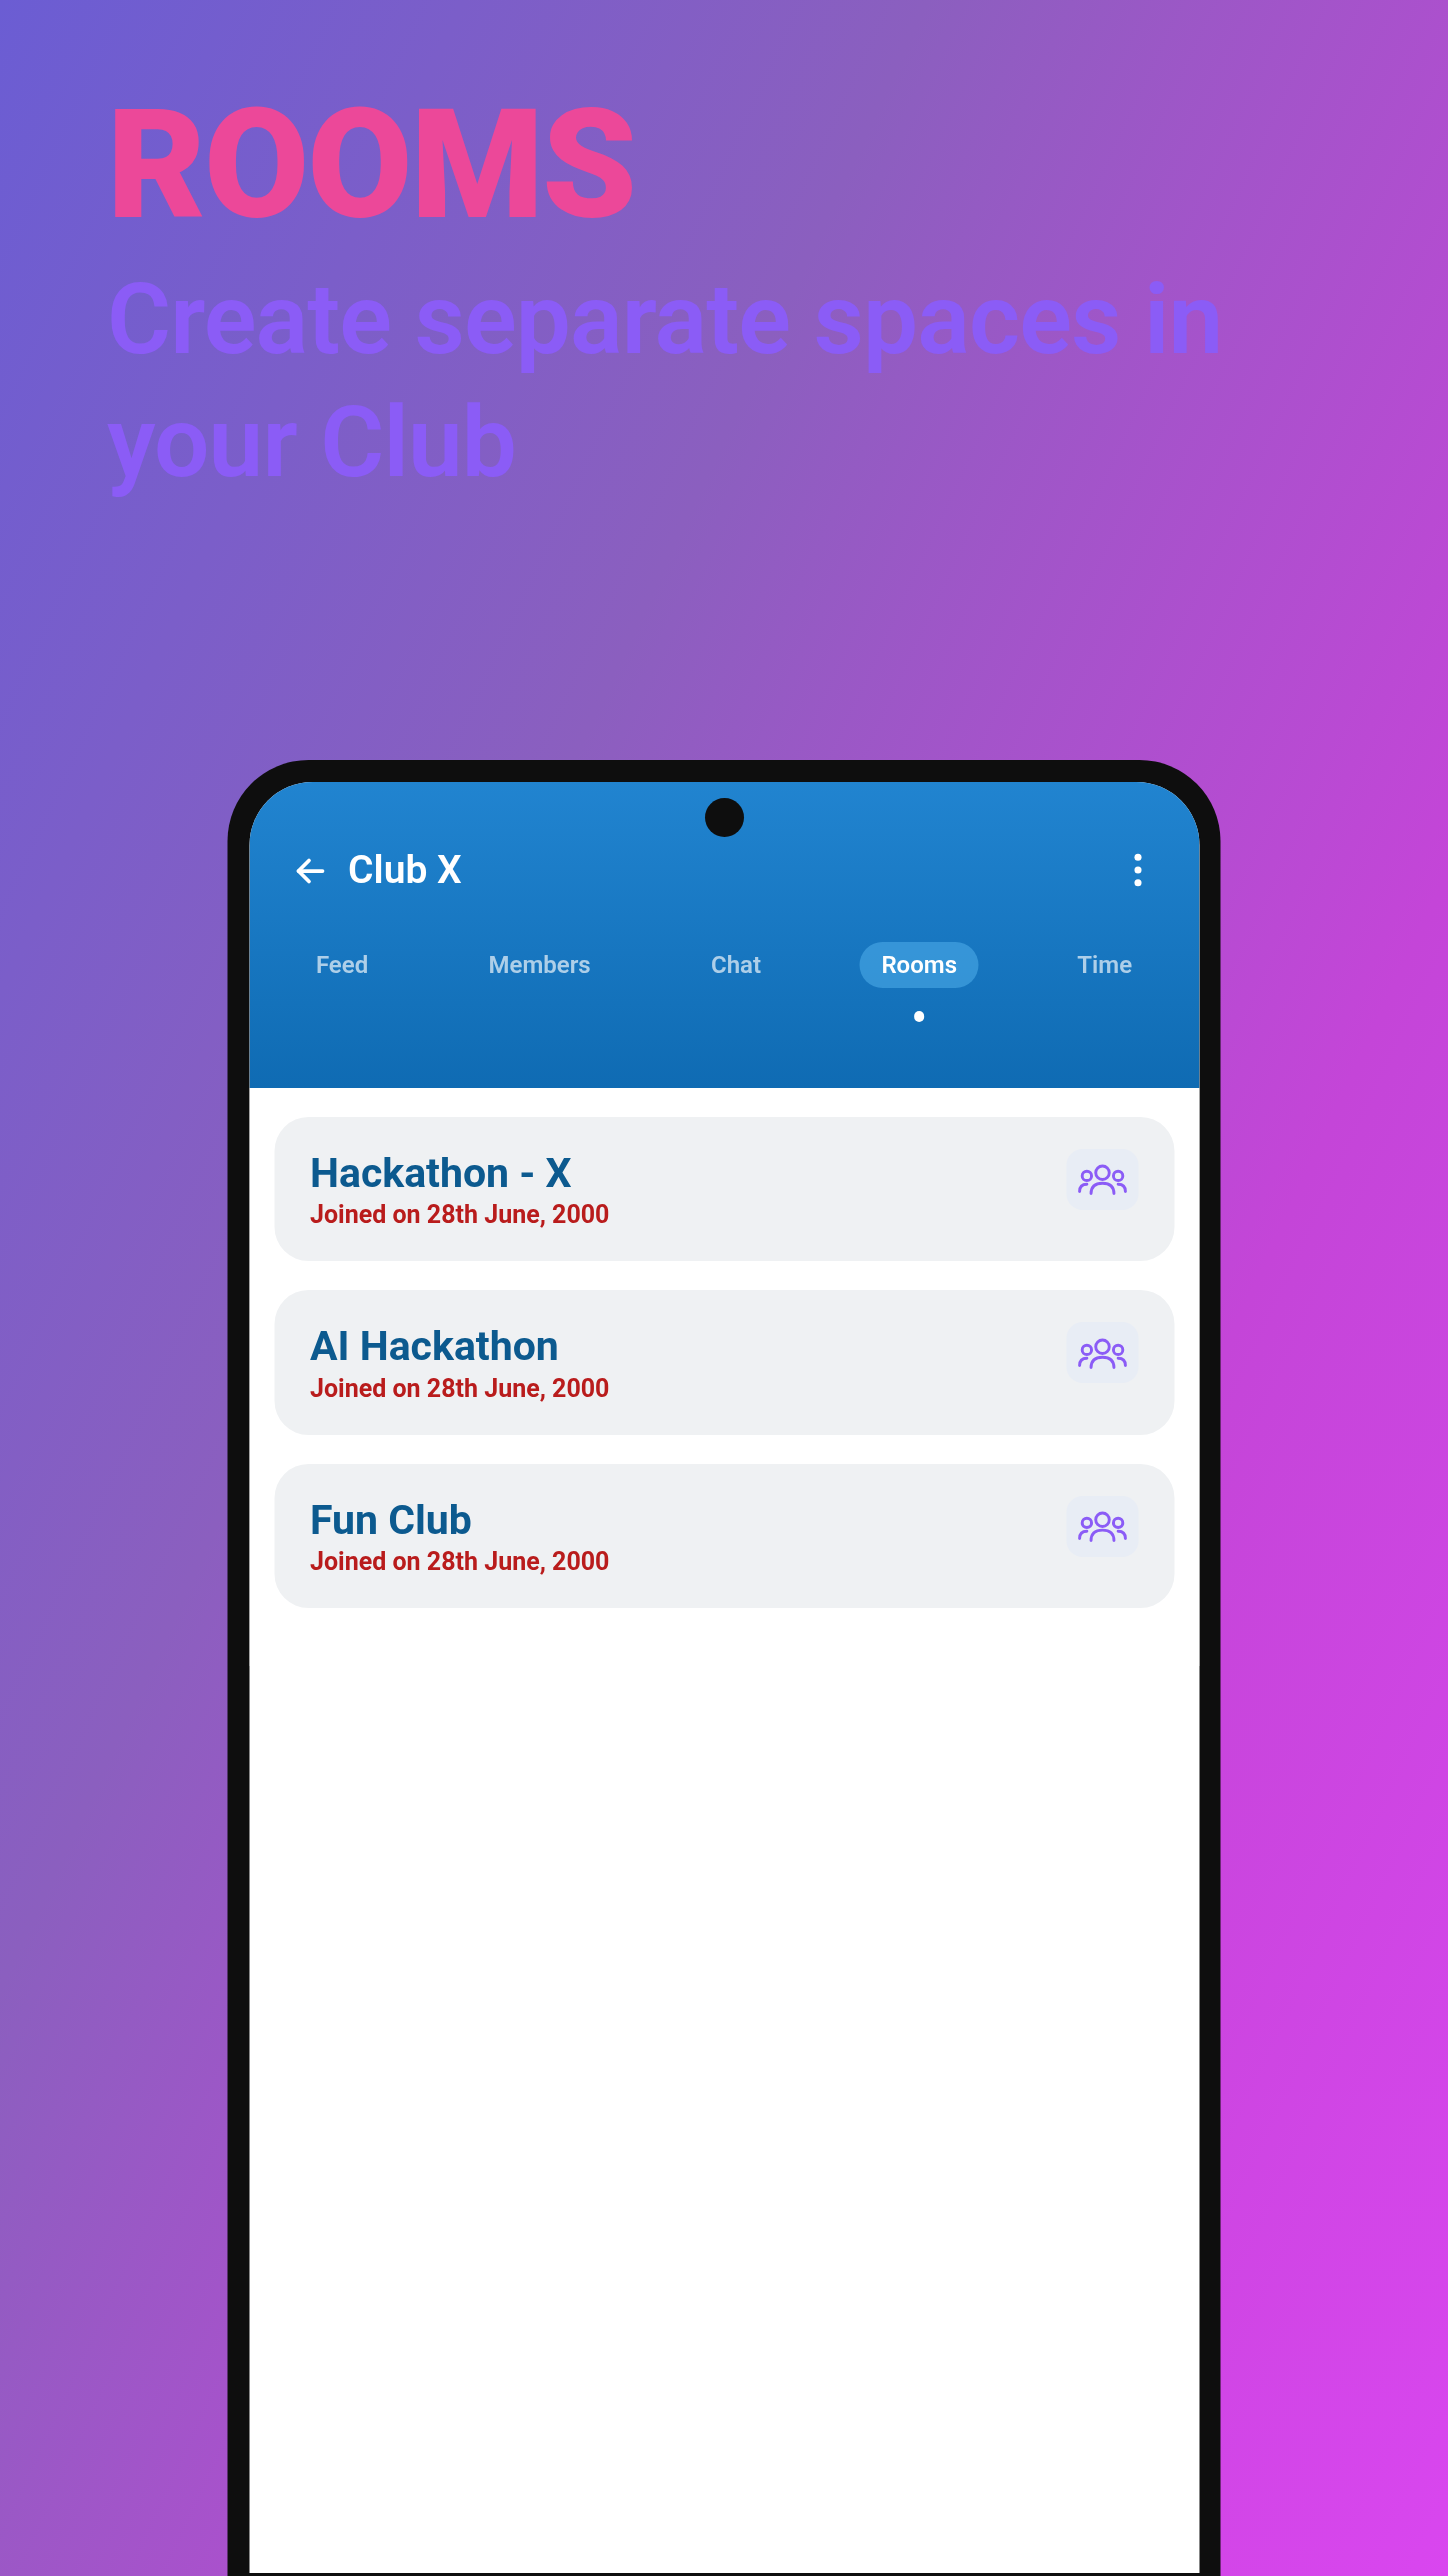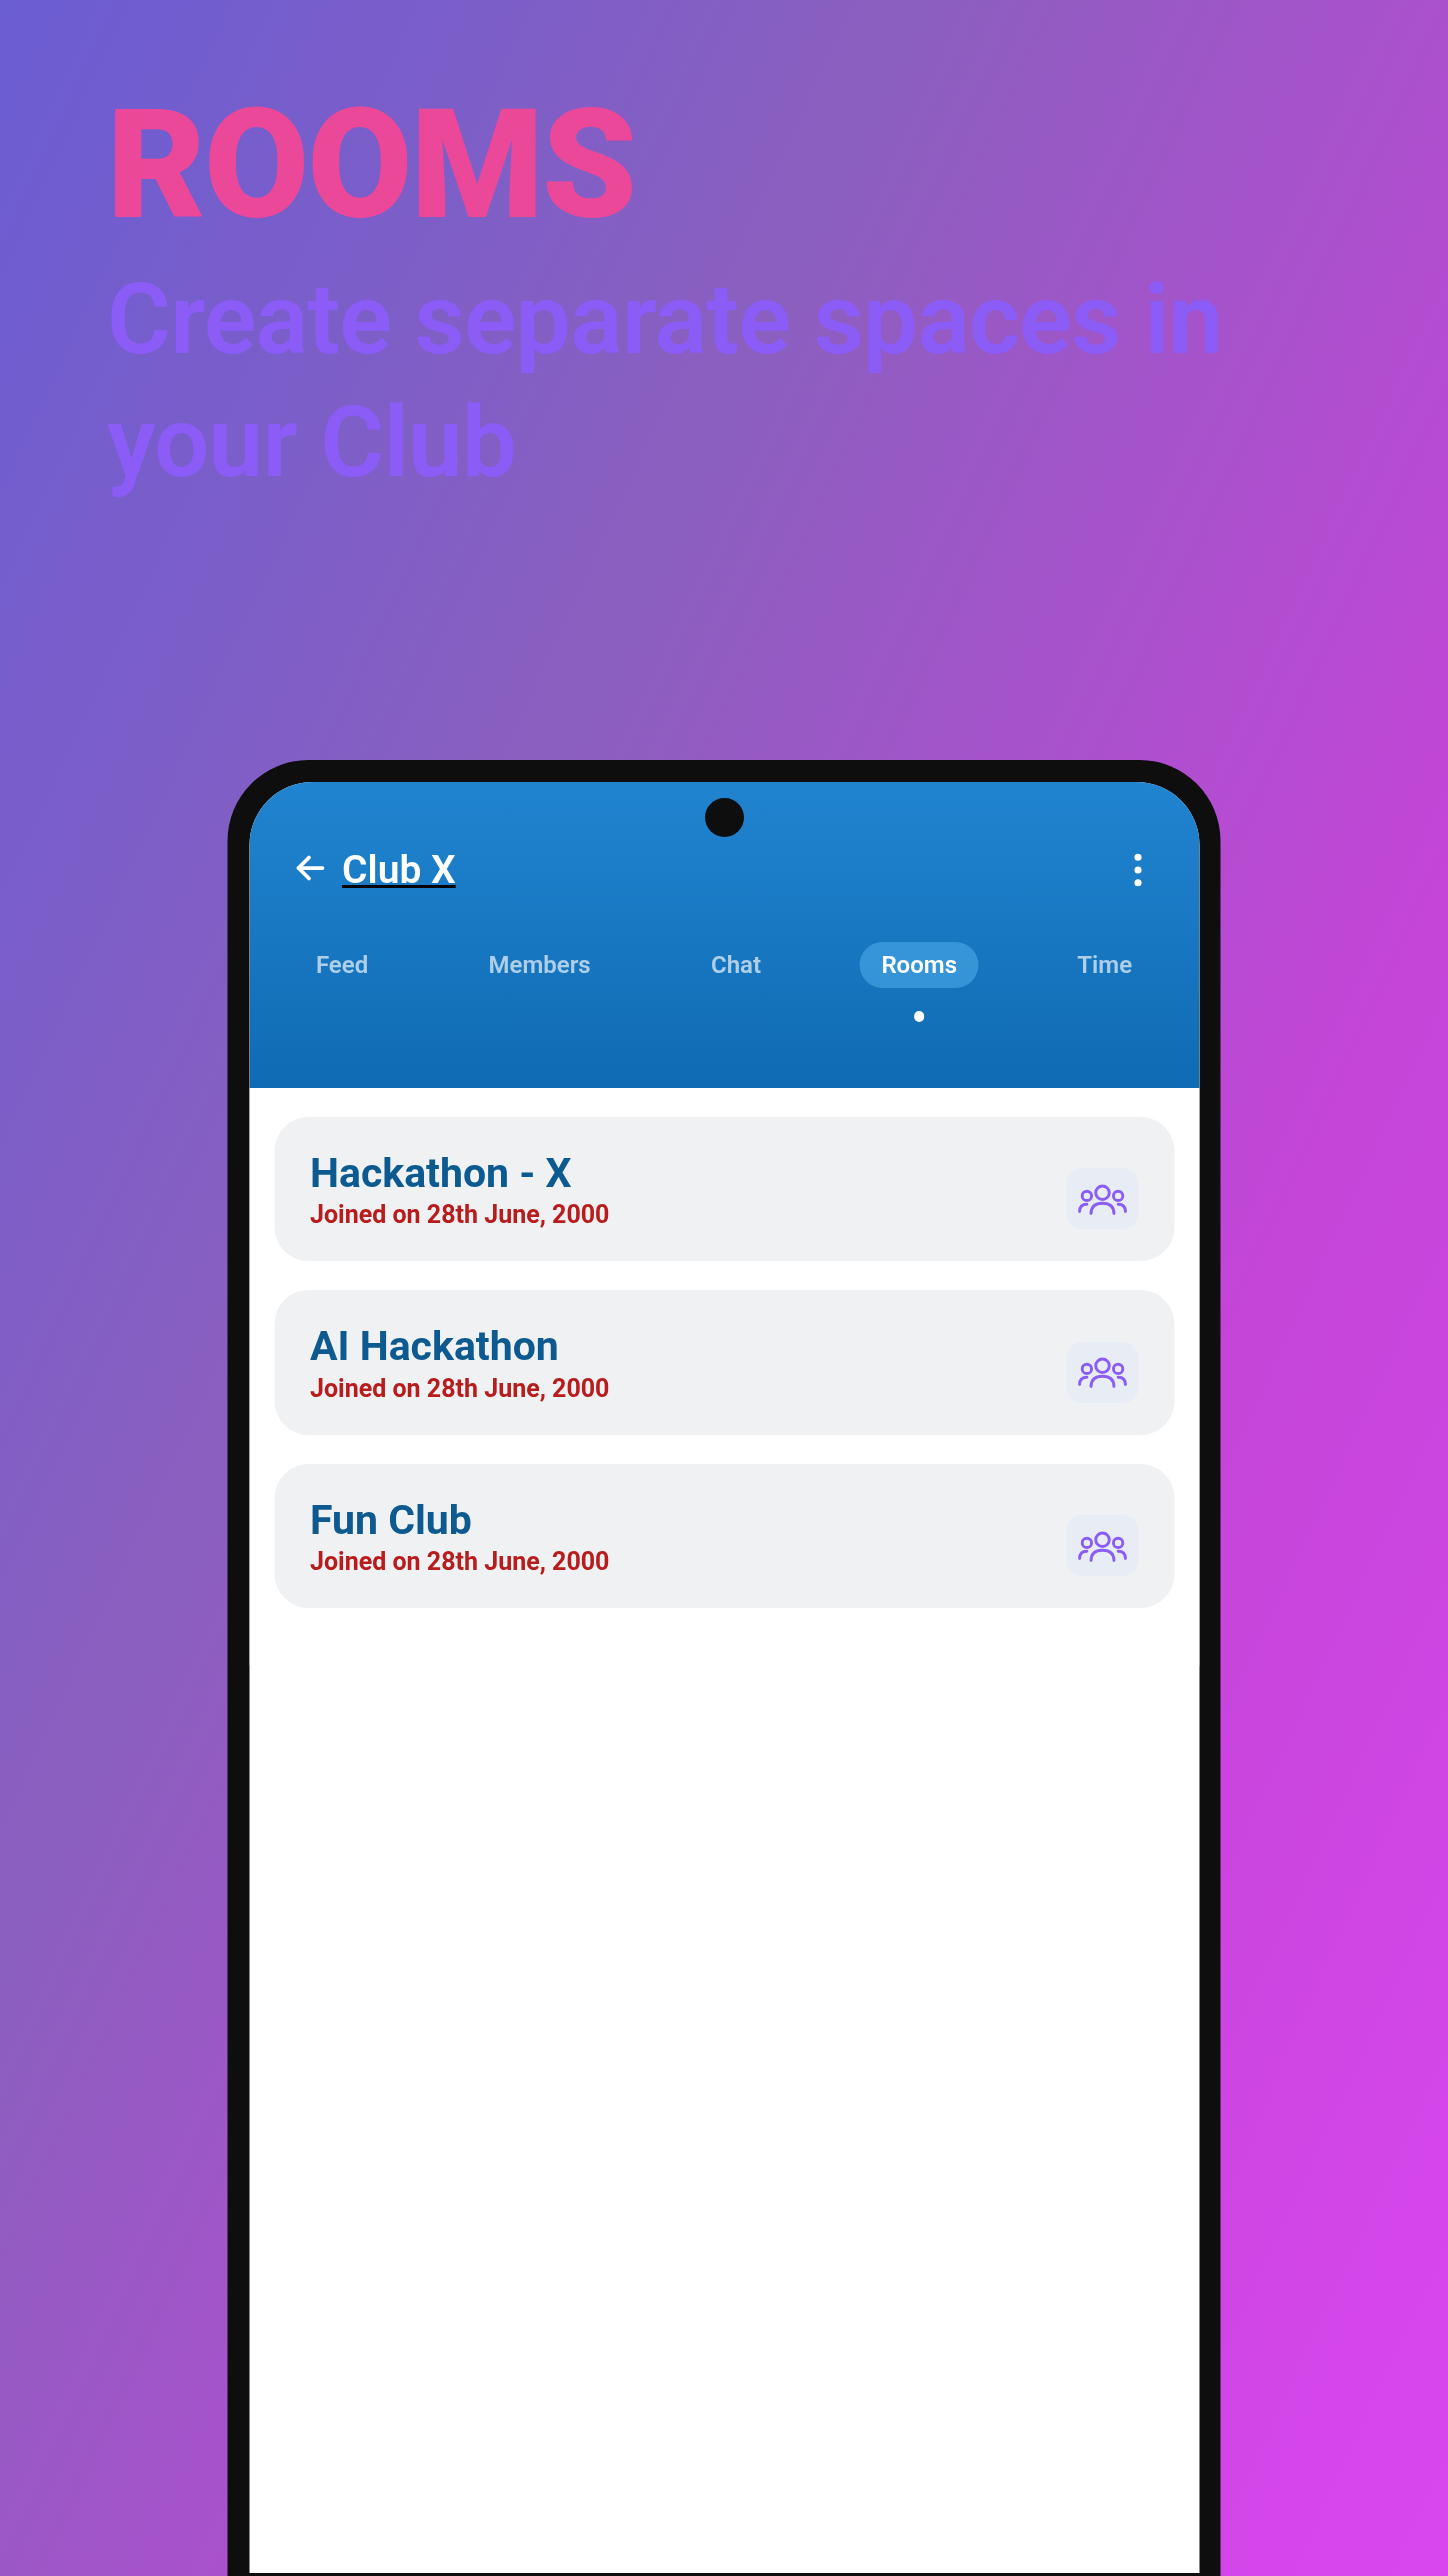--- a/index.html
+++ b/index.html
@@ -87,23 +87,22 @@
     
     .header-top {
       display: flex;
       align-items: center;
       justify-content: space-between;
       height: 54px;
     }
     
     .header-left {
       display: flex;
-      align-items: flex-start;
-      gap: 10px;
-      text-decoration: underline;
+      align-items: flex-end;
+      gap: 16px;
     }
     
     .back-button {
       width: 43px;
       height: 43px;
       display: flex;
       align-items: center;
       justify-content: center;
       color: #FFFFFF;
       cursor: pointer;
@@ -162,21 +161,21 @@
     .content-area {
       background: #FFFFFF;
       padding: 29px 25px;
     }
     
     .room-card {
       background: #EFF1F3;
       border-radius: 34px;
       padding: 32px 36px;
       display: flex;
-      align-items: flex-end;
+      align-items: flex-start;
       justify-content: space-between;
       margin-bottom: 29px;
       cursor: pointer;
     }
     
     .room-info {
       display: flex;
       flex-direction: column;
       gap: 3.6px;
     }

